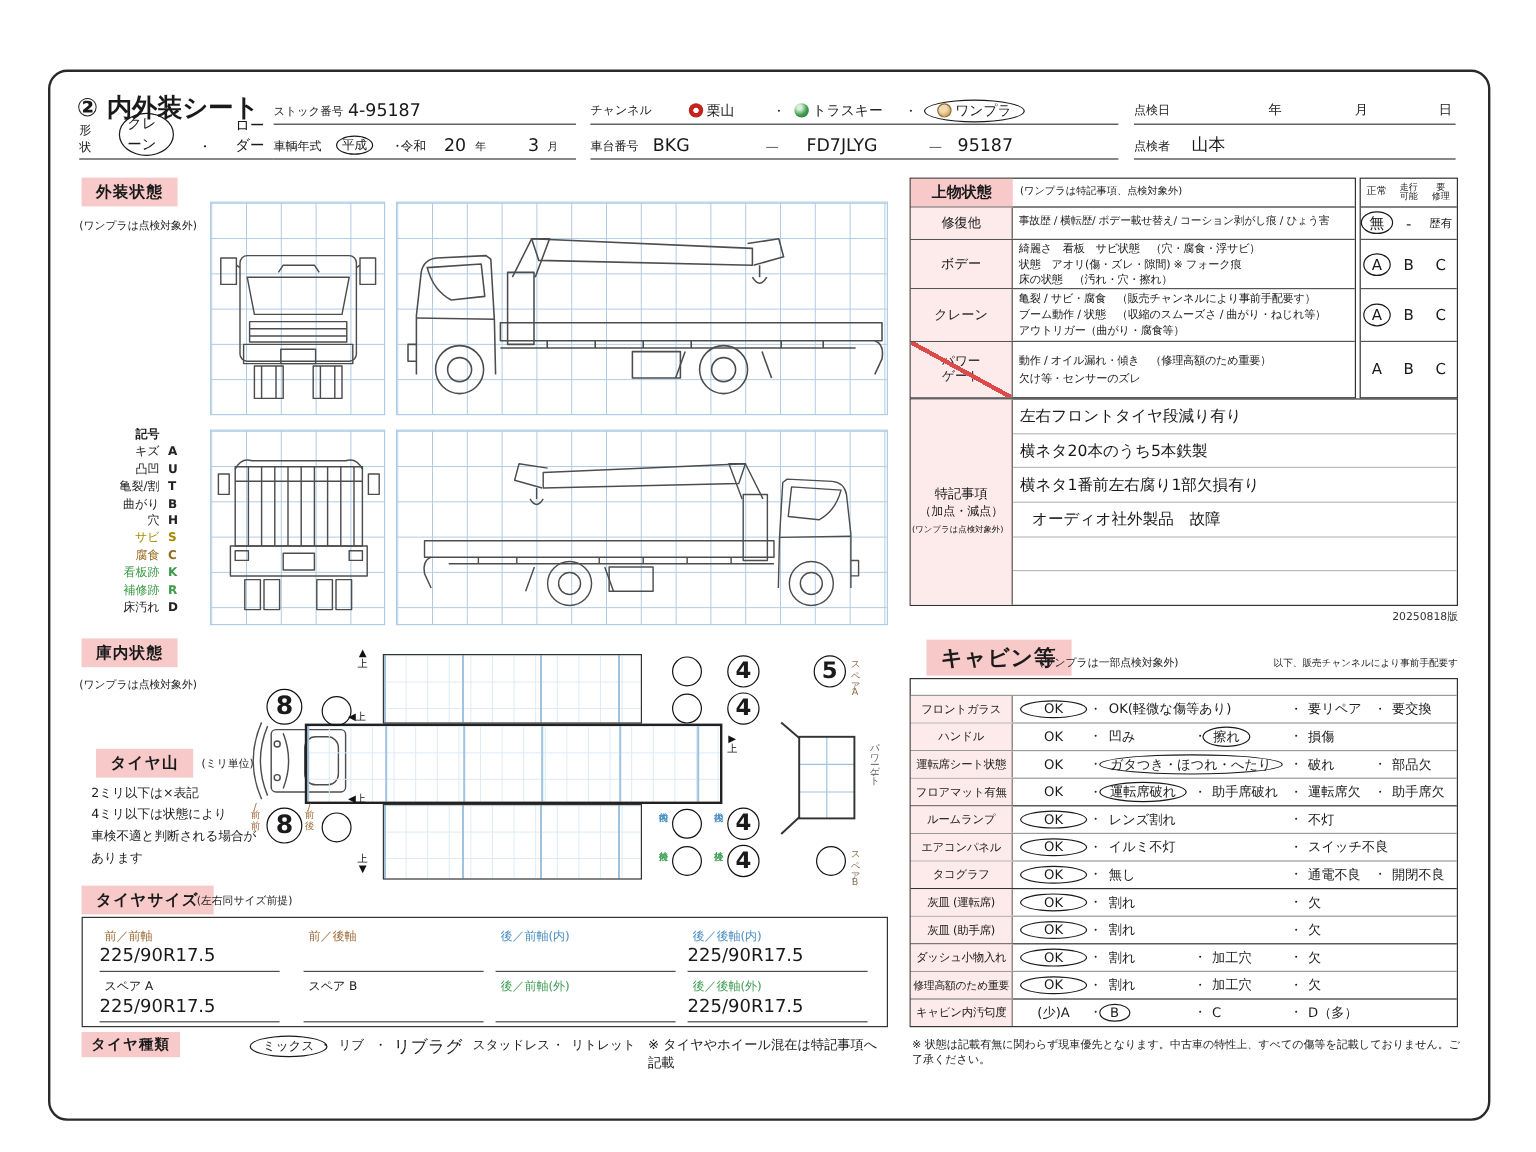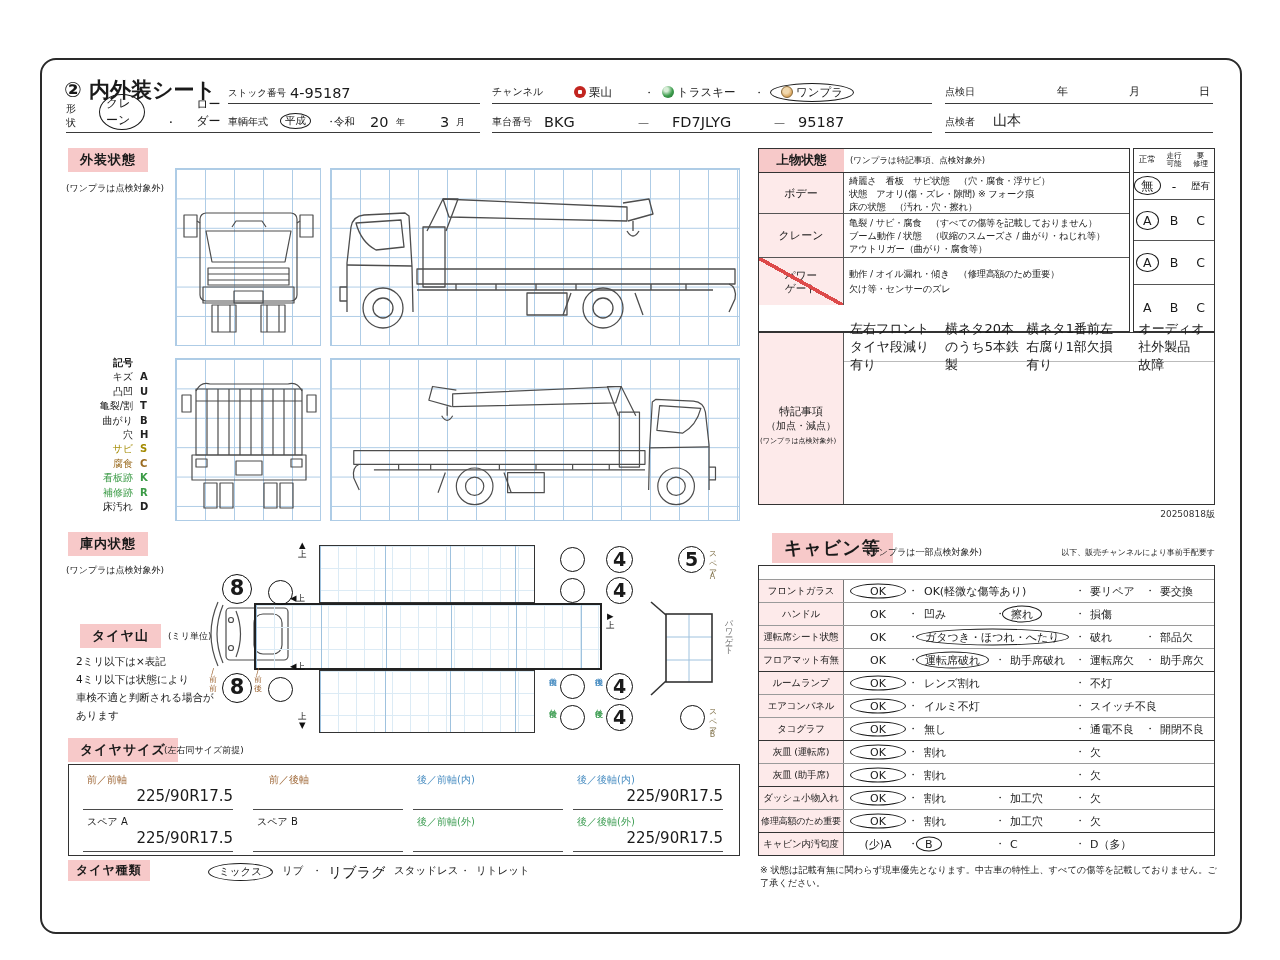--- a/index.html
+++ b/index.html
@@ -45,21 +45,21 @@
 .dt{position:absolute;top:50%;transform:translateY(-50%);font-size:10px;font-style:normal}
 .dAB{left:64px}.dBC{left:151px}.dCD{left:231px}.dDE{left:301px}
 
 .leg{position:absolute;left:64px;top:356px;width:92px;font-size:10px}
 .legrow{display:flex;height:14.4px;line-height:14.4px}
 .legrow .ll{flex:1;text-align:right;padding-right:7px}
 .legrow .lc{width:16px;font-weight:600}
 
 .tsbox{position:absolute;left:68px;top:764px;width:672px;height:92px;border:1.5px solid #333}
 .tslabel{position:absolute;font-size:10px;white-space:nowrap}
-.tsval{position:absolute;font-size:15px;width:150px;text-align:right;white-space:nowrap}
+.tsval{position:absolute;font-size:15px;width:150px;text-align:left;white-space:nowrap}
 .tsline{position:absolute;width:150px;border-bottom:1.5px solid #4a4a4a}
 .cross::after{content:"";position:absolute;inset:0;background:linear-gradient(to right top,transparent 47.5%,#dd4a4a 47.5%,#dd4a4a 52%,transparent 52%)}
 .icon{display:inline-block;width:12px;height:12px;border-radius:50%;vertical-align:-2px;margin-right:3px}
 .icon-kuri{background:radial-gradient(circle at 50% 50%,#fff 0 2px,#c22520 2.5px)}
 .icon-tora{background:radial-gradient(circle at 35% 30%,#d8eed8 0 2px,#3f9e4f 55%,#1e6b2e)}
 .icon-wan{background:radial-gradient(circle at 40% 35%,#f2d9ae 0 3px,#d9a55e 70%,#b27c3c);border:1px solid #8a6a3a}
 </style>
 </head>
 <body>
 
@@ -319,21 +319,21 @@
 <div class="tcirc emp" style="left:680px;top:705px"></div>
 <div class="vlab" style="left: 708px; top: 703px; color: rgb(133, 118, 80);">スペアB</div>
 
 <div class="abs sec" style="left:68px;top:738px;font-size:13px">タイヤサイズ</div>
 <div class="abs note" style="left:164px;top:744px">(左右同サイズ前提)</div>
 
 <div class="tsbox">
   <span class="tslabel" style="left: 18px; top: 8px; color: rgb(160, 106, 58);">前／前軸</span>
   <span class="tsval" style="left:14px;top:22px">225/90R17.5</span>
   <span class="tsline" style="left:14px;top:44px"></span>
-  <span class="tslabel" style="left: 200px; top: 8px; color: rgb(160, 106, 58);">前／後軸</span>
+  <span class="tslabel" style="left: 188px; top: 8px; color: rgb(160, 106, 58);">前／後軸</span>
   <span class="tsval" style="left:184px;top:22px"></span>
   <span class="tsline" style="left:184px;top:44px"></span>
   <span class="tslabel" style="left: 348px; top: 8px; color: rgb(74, 142, 194);">後／前軸(内)</span>
   <span class="tsval" style="left:344px;top:22px"></span>
   <span class="tsline" style="left:344px;top:44px"></span>
   <span class="tslabel" style="left: 508px; top: 8px; color: rgb(74, 142, 194);">後／後軸(内)</span>
   <span class="tsval" style="left:504px;top:22px">225/90R17.5</span>
   <span class="tsline" style="left:504px;top:44px"></span>
   <span class="tslabel" style="left:18px;top:50px">スペア A</span>
   <span class="tsval" style="left:14px;top:64px">225/90R17.5</span>
@@ -353,39 +353,46 @@
   <span class="sec abs" style="left:0;top:0;font-size:12px;padding:2px 8px">タイヤ種類</span>
   <span class="abs circled" style="left:140px;top:3px;font-size:10.5px;padding:1px 10px">ミックス</span>
   <span class="abs" style="left:198px;top:4px;font-size:10px">・</span>
   <span class="abs" style="left:214px;top:4px;font-size:10.5px">リブ</span>
   <span class="abs" style="left:244px;top:4px;font-size:10px">・</span>
   <span class="abs" style="left:260px;top:4px;font-size:14px">リブラグ</span>
   <span class="abs" style="left:310px;top:4px;font-size:10px">・</span>
   <span class="abs" style="left:326px;top:4px;font-size:10.5px">スタッドレス</span>
   <span class="abs" style="left:392px;top:4px;font-size:10px">・</span>
   <span class="abs" style="left:408px;top:4px;font-size:10.5px">リトレット</span>
+  <span class="abs" style="left:472px;top:3px;font-size:11px">※ タイヤやホイール混在は特記事項へ記載</span>
 </div>
 
 <div class="utab" style="left:758px;top:148px;width:372px;height:184px">
   <div class="urow" style="height:24px;border-bottom:1.4px solid #333">
     <div style="width:85px;background:#f7c9c9;display:flex;align-items:center;justify-content:center;font-weight:700;font-size:12.5px">上物状態</div>
     <div style="flex:1;display:flex;align-items:center;padding-left:6px;font-size:8.5px">(ワンプラは特記事項、点検対象外)</div>
+  </div>
+  <div class="urow" style="height:28px">
+    <div class="ulabel">修復他</div>
+    <div class="ucont" style="display:flex;align-items:center">
+        <span class="uline" style="font-size:9px">事故歴 / 横転歴/ ボデー載せ替え/ コーション剥がし痕 / ひょう害</span>
+      </div>
   </div>
   <div class="urow" style="height:41px">
     <div class="ulabel">ボデー</div>
     <div class="ucont">
       <div class="uline">綺麗さ　看板　サビ状態　（穴・腐食・浮サビ）</div>
       <div class="uline">状態　アオリ(傷・ズレ・隙間) ※ フォーク痕</div>
       <div class="uline">床の状態　（汚れ・穴・擦れ）</div>
     </div>
   </div>
   <div class="urow" style="height:44px">
     <div class="ulabel">クレーン</div>
     <div class="ucont" style="padding-top:3px">
-      <div class="uline">亀裂 / サビ・腐食　（すべての傷等を記載しておりません）</div>
+      <div class="uline">亀裂 / サビ・腐食　（販売チャンネルにより事前手配要す）</div>
       <div class="uline">ブーム動作 / 状態　（収縮のスムーズさ / 曲がり・ねじれ等）</div>
       <div class="uline">アウトリガー（曲がり・腐食等）</div>
     </div>
   </div>
   <div class="urow" style="height:47px">
     <div class="ulabel cross pre" style="font-size:10.5px;line-height:13px">パワー
 ゲート</div>
     <div class="ucont" style="padding-top:8px">
       <div class="uline" style="line-height:15px">動作 / オイル漏れ・傾き　（修理高額のため重要）</div>
       <div class="uline" style="line-height:15px">欠け等・センサーのズレ</div>
@@ -432,21 +439,21 @@
     </div>
   </div>
 </div>
 
 <div class="utab" style="left:758px;top:332px;width:457px;height:173px;flex-direction:row;display:flex">
   <div style="width:85px;background:#fdeaea;border-right:1px solid #555;display:flex;flex-direction:column;align-items:center;justify-content:center;position:relative">
     <div style="font-size:11px">特記事項</div>
     <div style="font-size:10px">（加点・減点）</div>
     <div style="position:absolute;left:1px;bottom:58px;font-size:7px;white-space:nowrap">(ワンプラは点検対象外)</div>
   </div>
-  <div style="flex:1;display:flex;flex-direction:row">
+  <div style="flex:1;display:flex;flex-direction:column">
     <div style="height:29px;border-bottom:1px solid #bbb;font-size:13px;display:flex;align-items:center;padding-left:6px">左右フロントタイヤ段減り有り</div>
     <div style="height:29px;border-bottom:1px solid #bbb;font-size:13px;display:flex;align-items:center;padding-left:6px">横ネタ20本のうち5本鉄製</div>
     <div style="height:29px;border-bottom:1px solid #bbb;font-size:13px;display:flex;align-items:center;padding-left:6px">横ネタ1番前左右腐り1部欠損有り</div>
     <div style="height:29px;border-bottom:1px solid #bbb;font-size:13px;display:flex;align-items:center;padding-left:16px">オーディオ社外製品　故障</div>
     <div style="height:29px;border-bottom:1px solid #bbb"></div>
     <div style="height:28px"></div>
   </div>
 </div>
 <div class="abs" style="left:1050px;top:508px;width:165px;text-align:right;font-size:9px;color:#333">20250818版</div>
 

